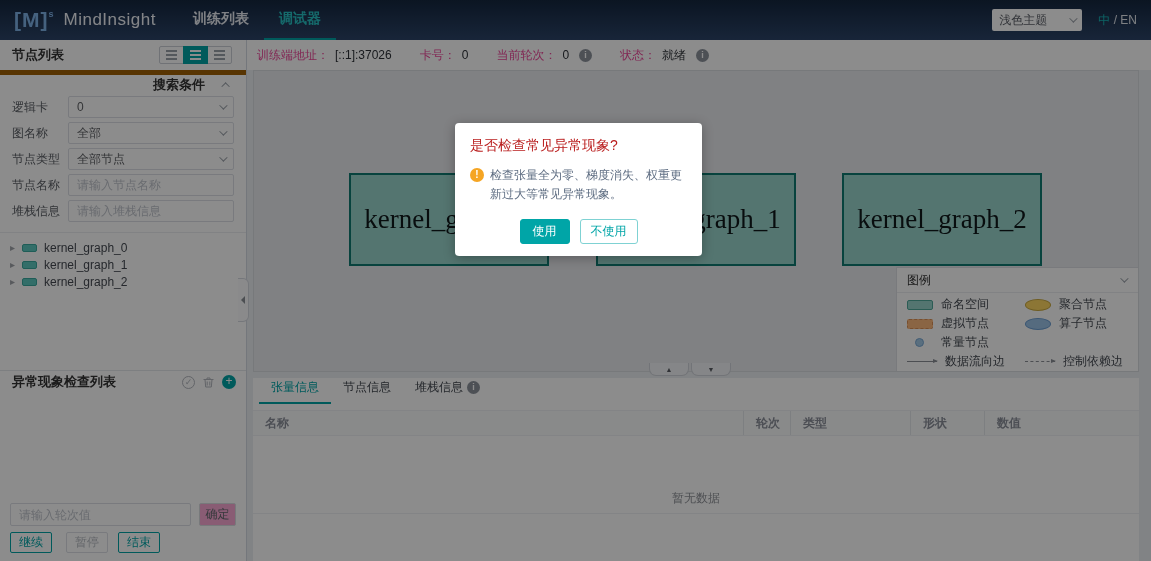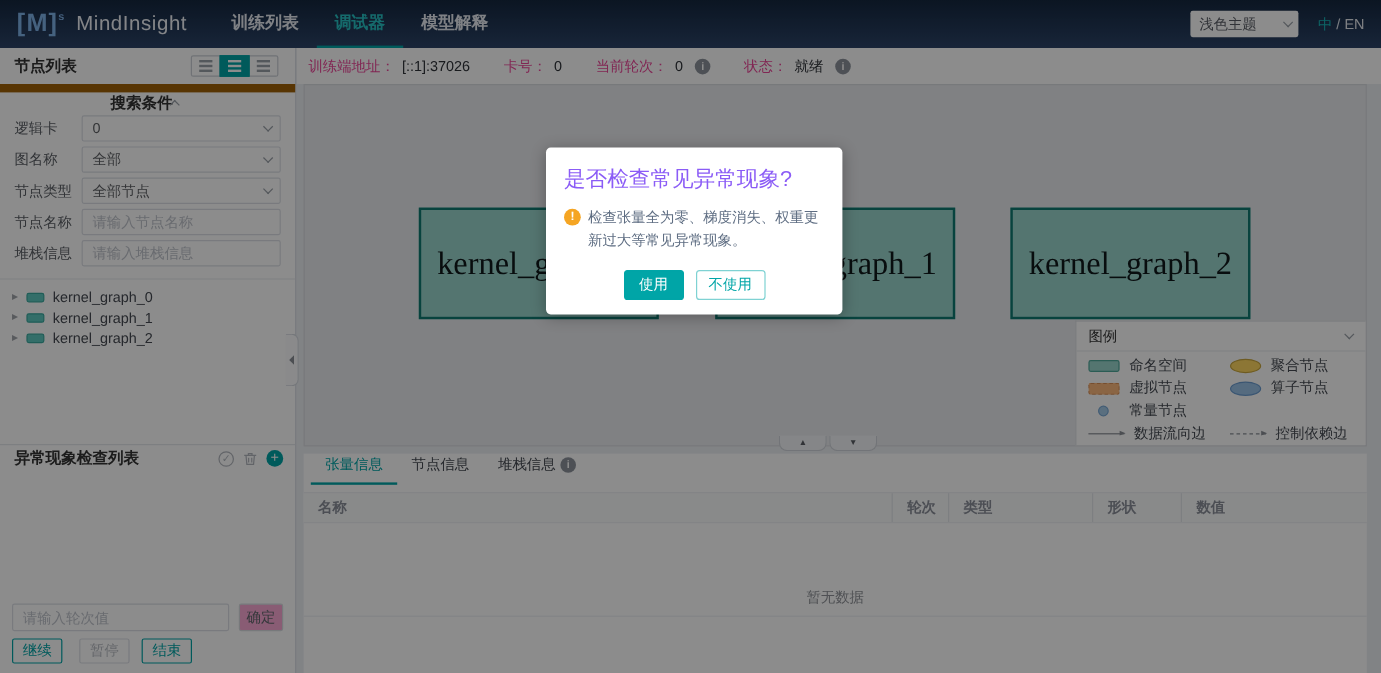--- a/index.html
+++ b/index.html
@@ -38,22 +38,22 @@
   .side-title { font-size:13px; font-weight:bold; color:#333; }
   .vt-group { display:flex; }
   .vt { width:25px; height:18px; border:1px solid #ccd0d7; background:#fff; display:flex;
     align-items:center; justify-content:center; margin-left:-1px; cursor:pointer; }
   .vt:first-child { border-radius:2px 0 0 2px; }
   .vt:last-child { border-radius:0 2px 2px 0; }
   .vt.active { background:var(--accent,#00a5a7); border-color:var(--accent,#00a5a7); z-index:1; }
   .bars { width:11px; height:2px; background:#9aa0a8; box-shadow:0 -4px 0 #9aa0a8, 0 4px 0 #9aa0a8; }
   .vt.active .bars { background:#fff; box-shadow:0 -4px 0 #fff, 0 4px 0 #fff; }
 
-  .search-head { height:24px; margin-top:2px; border-top:7px solid #a16207; display:flex;
-    align-items:center; justify-content:center; padding:0 16px 0 12px; cursor:pointer; }
+  .search-head { height:24px; margin-top:2px; border-top:5px solid #a16207; display:flex;
+    align-items:center; justify-content:flex-end; padding:0 16px 0 12px; cursor:pointer;gap:19px; }
   .search-title { font-size:13px; font-weight:bold; color:#333; }
 
   .field { display:flex; align-items:center; height:22px; margin:2px 12px; }
   .field-label { width:56px; color:#5c6066; flex:none; }
   .control { flex:1; height:22px; border:1px solid #dcdfe6; border-radius:2px; background:#fff;
     display:flex; align-items:center; justify-content:space-between; padding:0 8px; color:#606266; cursor:pointer; }
   .control input { border:none; outline:none; width:100%; font-size:12px; color:#333; background:transparent;
     font-family:"Liberation Sans","DejaVu Sans",sans-serif; }
   .control input::placeholder { color:#c0c4cc; }
   .divider { border-top:1px solid #ebedf0; margin-top:8px; }
@@ -145,21 +145,21 @@
     background:#fafbfc; border-top:1px solid #eef0f4; border-bottom:1px solid #eef0f4; align-items:center; }
   .th { color:#8a8f99; font-weight:bold; padding-left:12px; height:100%; display:flex; align-items:center; }
   .th + .th { border-left:1px solid #e4e7ec; }
   .empty-row { height:30px; display:flex; align-items:center; justify-content:center; color:#909399;
     border-bottom:1px solid #eef0f4;margin-top:48px; }
 
   
   .overlay { position:absolute; inset:0; background:rgba(0,0,0,0.45); z-index:40; }
   .dialog { position:absolute; left:455px; top:123px; width:247px; min-height:125px; background:#fff;
     border-radius:4px; box-shadow:0 2px 12px rgba(0,0,0,.3); z-index:50; padding:14px 15px 12px 15px; }
-  .dialog-title { font-size:18px; color:#8b5cf6; }
+  .dialog-title { font-size:14px; color:#b91c1c; }
   .dialog-body { display:flex; gap:6px; margin-top:11px; }
   .icon-warning { width:14px; height:14px; border-radius:50%; background:var(--warning,#f5a523); color:#fff;
     font-size:10px; font-weight:bold; text-align:center; line-height:14px; flex:none; margin-top:2px; }
   .dialog-msg { color:#5e6d82; line-height:1.6; }
   .dialog-btns { display:flex; justify-content:center; gap:10px; margin-top:15px; }
   .btn-primary { background:var(--accent,#00a5a7); border:1px solid var(--accent,#00a5a7); color:#fff;
     font-size:12px; padding:3px 12px; border-radius:3px; cursor:pointer; }
   .btn-plain { background:#fff; border:1px solid #7fd2d3; color:var(--accent,#00a5a7);
     font-size:12px; padding:3px 10px; border-radius:3px; cursor:pointer; }
 </style>
@@ -170,21 +170,20 @@
 
   <header class="navbar">
     <div class="logo">
       <span class="logo-bracket">[M]</span>
       <span class="logo-sup">s</span>
       <span class="logo-title">MindInsight</span>
     </div>
     <nav class="nav-tabs">
       <div class="nav-tab">训练列表</div>
       <div class="nav-tab active">调试器</div>
-      <div class="nav-tab">模型解释</div>
     </nav>
     <div class="nav-right">
       <div class="theme-select">
         <span>浅色主题</span>
         <i class="chev down"></i>
       </div>
       <div class="lang">
         <span class="zh">中</span>
         <span>/</span>
         <span class="en">EN</span>

